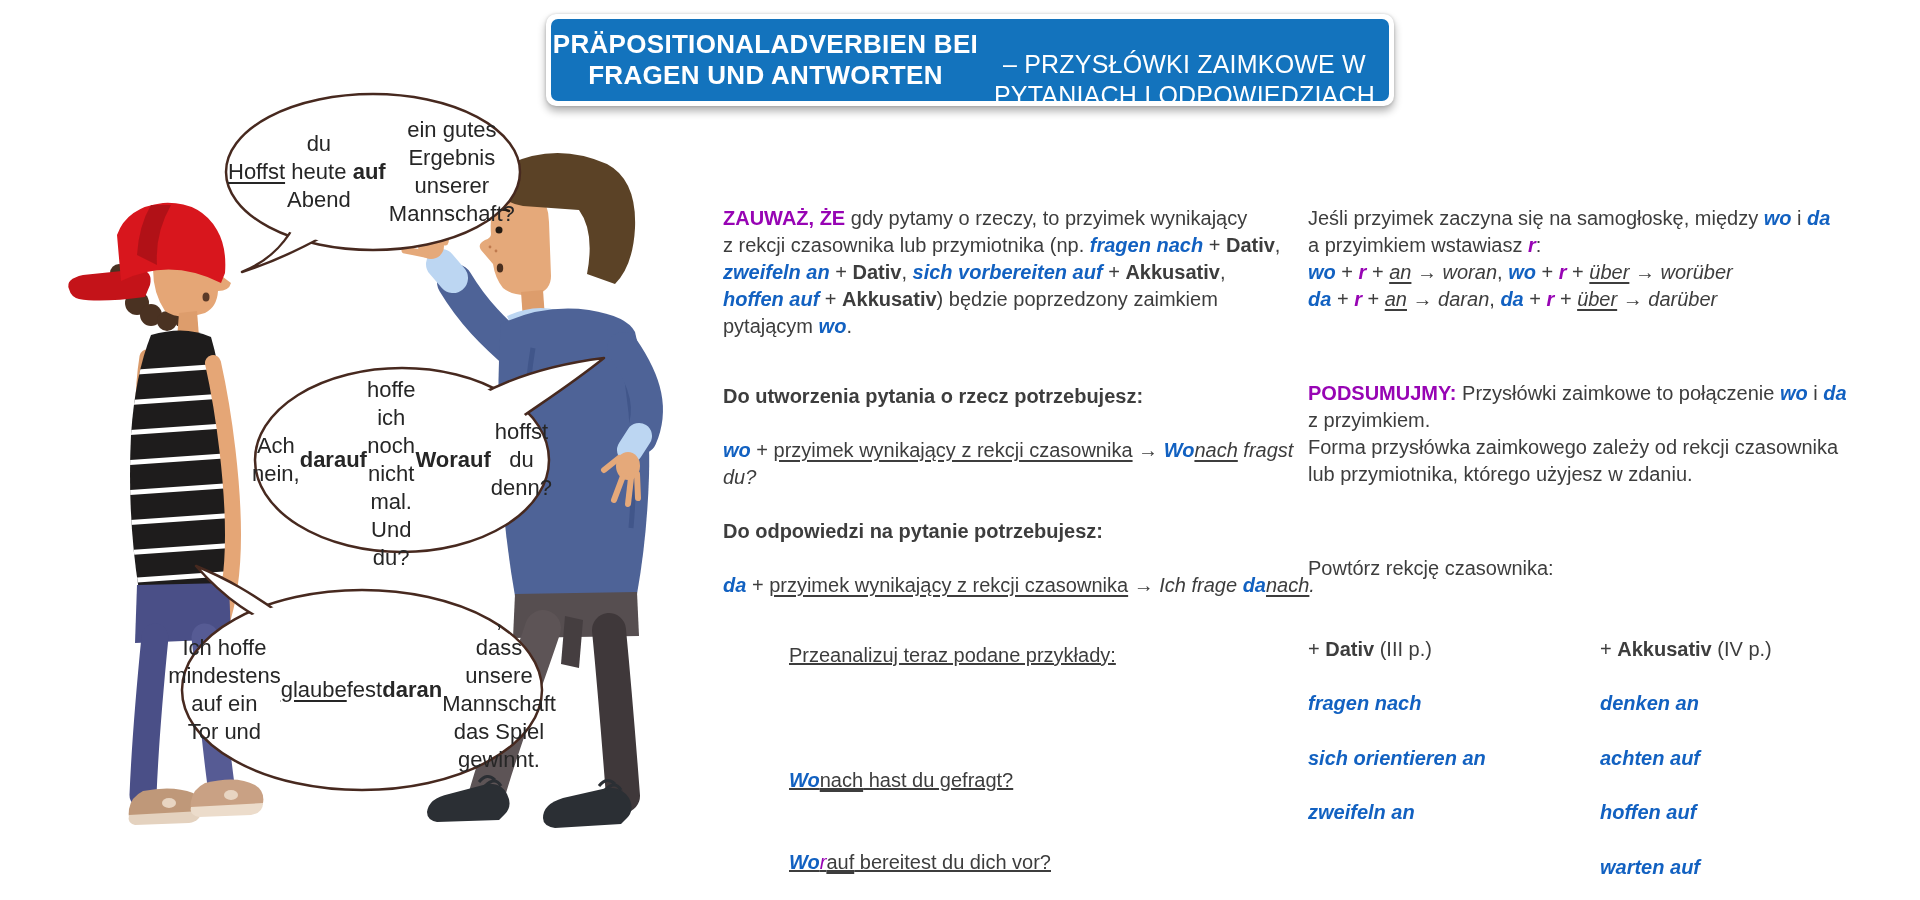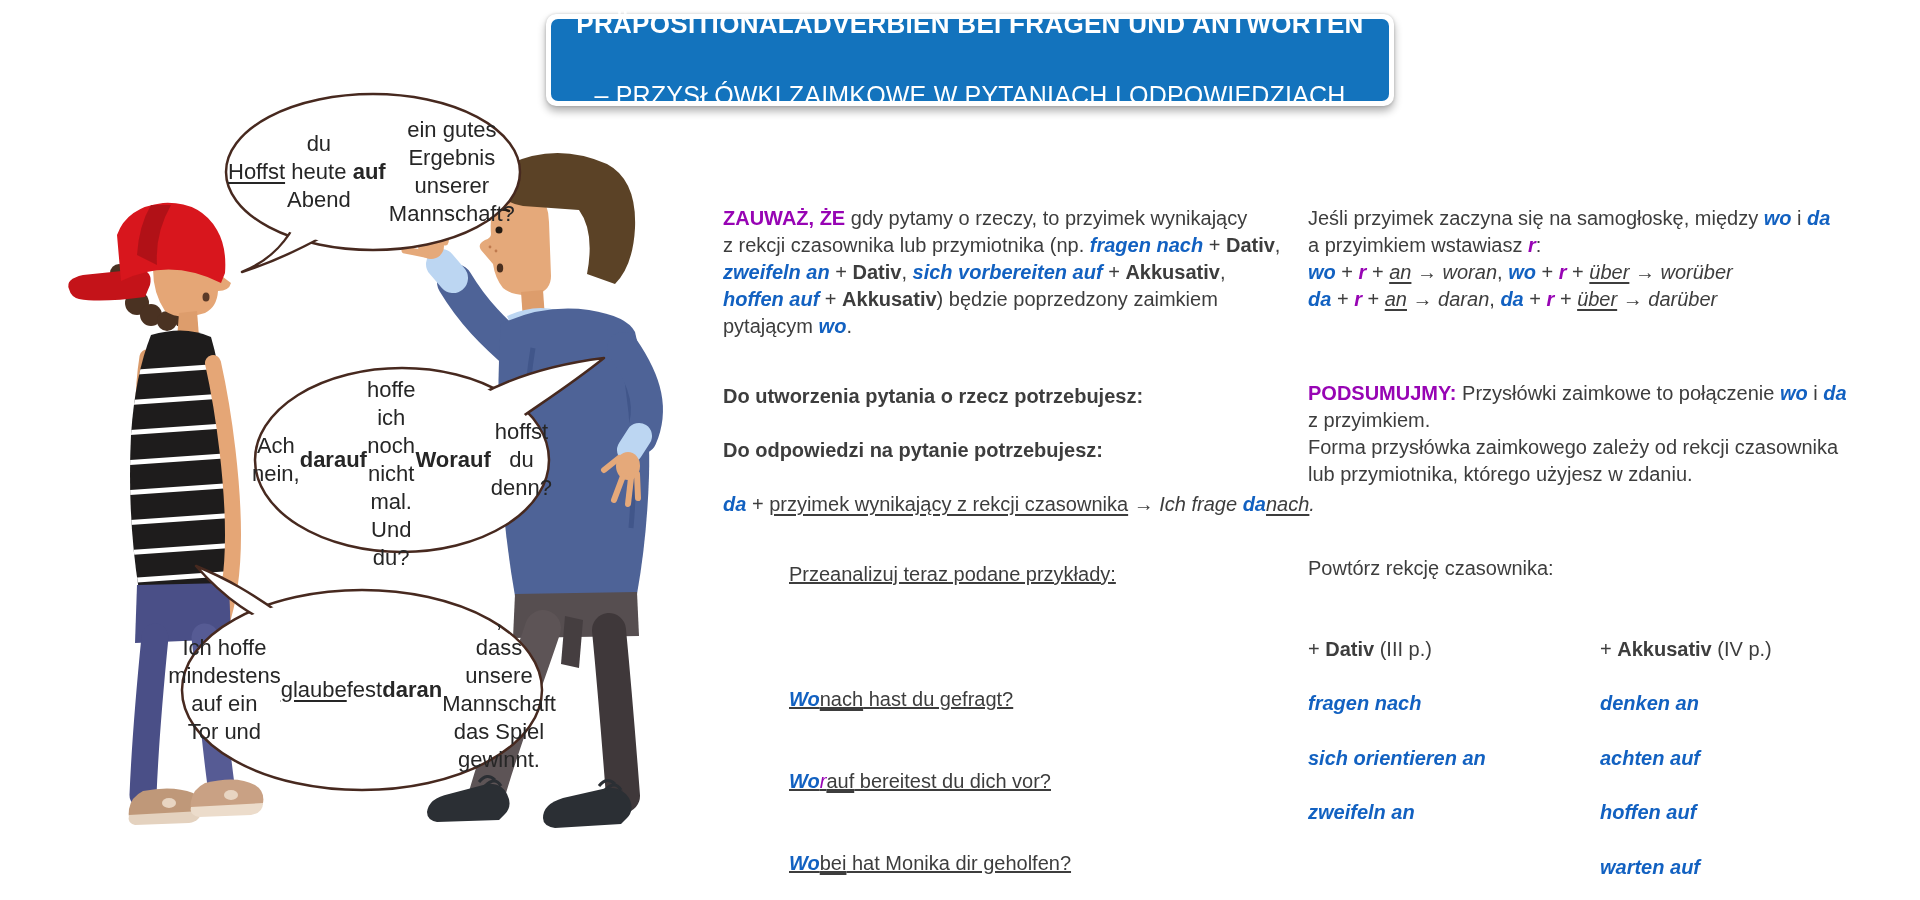--- a/index.html
+++ b/index.html
@@ -16,21 +16,21 @@
     font-family:"Liberation Sans",sans-serif;color:var(--text);
   }
   
   .banner-card{
     position:absolute;left:546px;top:14px;width:848px;height:92px;
     background:#fff;border-radius:10px;padding:5px;
     box-shadow:0 5px 9px rgba(0,0,0,.32), 0 0 3px rgba(0,0,0,.18);
   }
   .banner{
     width:100%;height:100%;background:var(--banner);border-radius:7px;
-    display:flex;flex-direction:column;align-items:center;justify-content:center;
+    display:flex;flex-direction:row;align-items:center;justify-content:center;
     color:#fff;text-align:center;line-height:31px;
   }
   .banner .l1{font-size:26px;font-weight:700;letter-spacing:.3px;}
   .banner .l2{font-size:25px;font-weight:400;letter-spacing:.2px;margin-top:40px;}
   
   .bubble{position:absolute;}
   .bubble svg{position:absolute;left:0;top:0;overflow:visible;}
   .bubble-text{
     position:absolute;display:flex;align-items:center;justify-content:center;
     text-align:center;white-space:pre-line;color:#262626;
@@ -220,20 +220,21 @@
 das Spiel gewinnt.</span></div>
 </div>
 
 <div class="col col-middle">
   <div><span class="seg-pb">ZAUWAŻ, ŻE</span><span> gdy pytamy o rzeczy, to przyimek wynikający
 z rekcji czasownika lub przymiotnika (np. </span><span class="seg-bib">fragen nach</span><span> + </span><span class="seg-b">Dativ</span><span>,
 </span><span class="seg-bib">zweifeln an</span><span> + </span><span class="seg-b">Dativ</span><span>, </span><span class="seg-bib">sich vorbereiten auf</span><span> + </span><span class="seg-b">Akkusativ</span><span>,
 </span><span class="seg-bib">hoffen auf</span><span> + </span><span class="seg-b">Akkusativ</span><span>) będzie poprzedzony zaimkiem
 pytającym </span><span class="seg-bib">wo</span><span>.</span></div>
   <div class="hB mt16">Do utworzenia pytania o rzecz potrzebujesz:</div>
+  <div><span class="seg-bib">wo</span><span> + </span><span class="seg-u">przyimek wynikający z rekcji czasownika</span><span> → </span><span class="seg-bib">Wo</span><span class="seg-iu">nach</span><span class="seg-i"> fragst du?</span></div>
   <div class="hB">Do odpowiedzi na pytanie potrzebujesz:</div>
   <div><span class="seg-bib">da</span><span> + </span><span class="seg-u">przyimek wynikający z rekcji czasownika</span><span> → </span><span class="seg-i">Ich frage </span><span class="seg-bib">da</span><span class="seg-iu">nach</span><span class="seg-i">.</span></div>
   <div class="indent mt16">Przeanalizuj teraz podane przykłady:</div>
   <div class="indent mt16">
     <div class="ex"><span class="seg-bib">Wo</span><span class="seg-u">nach</span><span> hast du gefragt?</span></div>
     <div class="ex"><span class="seg-bib">Wo</span><span class="seg-pi">r</span><span class="seg-u">auf</span><span> bereitest du dich vor?</span></div>
     <div class="ex"><span class="seg-bib">Wo</span><span class="seg-u">bei</span><span> hat Monika dir geholfen?</span></div>
     
     
     

